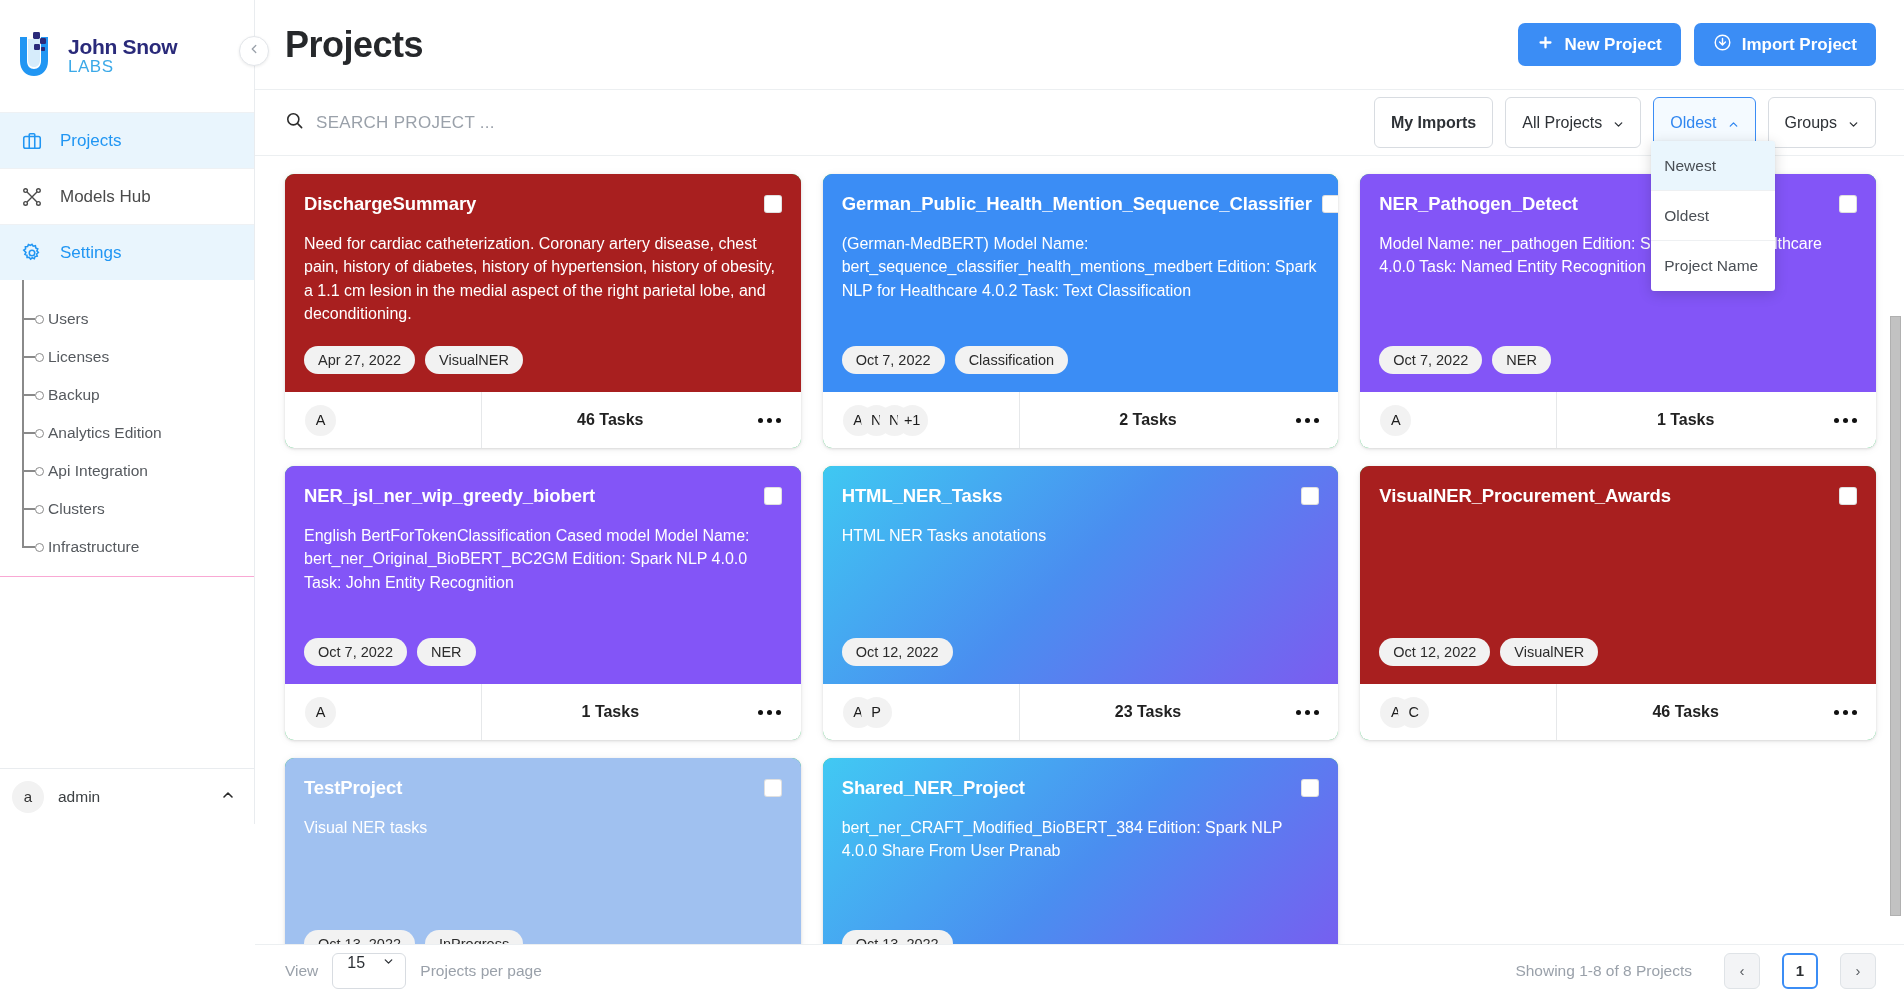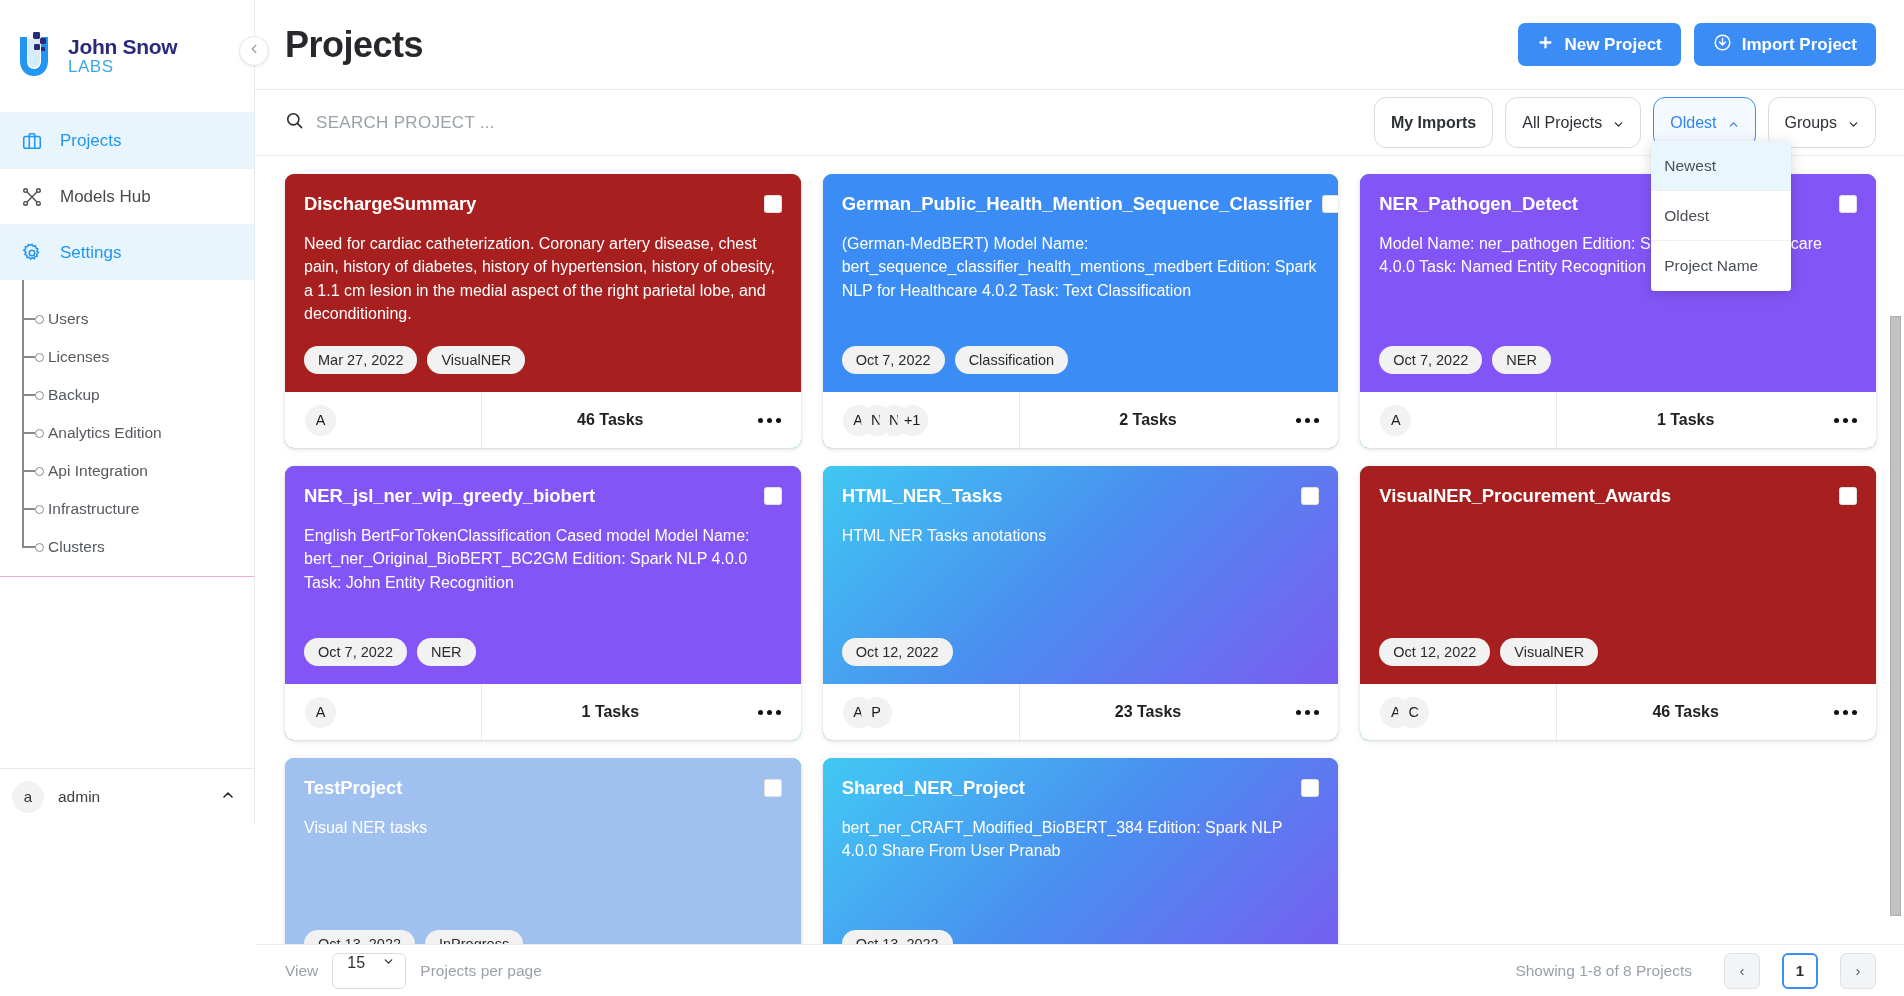--- a/index.html
+++ b/index.html
@@ -97,33 +97,33 @@
     padding: 0 28px 0 30px; border-bottom: 1px solid #eceff1; background: #fff; gap: 12px;
   }
   .search-box { display: flex; align-items: center; gap: 12px; flex: 1 1 auto; }
   .search-input {
     border: none; outline: none; font-size: 17px; color: #6b7280;
     background: transparent; width: 100%; font-family: "Liberation Sans", sans-serif;
     letter-spacing: .3px;
   }
   .search-input::placeholder { color: #9aa1aa; }
   .tbtn {
-    height: 51px; border: 1px solid #d8dce1; border-radius: 12px; background: #fff;
+    height: 51px; border: 1px solid #d8dce1; border-radius: 6px; background: #fff;
     font-size: 16px; color: #2d3136; display: inline-flex; align-items: center;
     padding: 0 16px; gap: 10px; cursor: pointer; white-space: nowrap;
     font-family: "Liberation Sans", sans-serif;
   }
   .tbtn.bold { font-weight: 700; }
   .tbtn.active { border-color: #3b8df5; color: #2f86f0; background: #f4faff; }
   .caret { display: inline-block; width: 12px; height: 12px; position: relative; }
 
   
   .dd-wrap { position: relative; }
   .dropdown {
-    position: absolute; top: 44px; left: -2px; width: 140px;
+    position: absolute; top: 44px; left: -2px; width: 124px;
     background: #fff; border-radius: 3px;
     box-shadow: 0 3px 14px rgba(0,0,0,.16), 0 0 1px rgba(0,0,0,.12);
     z-index: 60; overflow: hidden; padding: 0;
   }
   .dd-item {
     height: 50px; display: flex; align-items: center; padding-left: 13px;
     font-size: 15.5px; color: #4a4f55; cursor: pointer; border-bottom: 1px solid #eef0f2;
   }
   .dd-item:last-child { border-bottom: none; }
   .dd-item.hl { background: #eaf6fd; }
@@ -280,25 +280,25 @@
       <div class="sub-item">
         <span class="branch"></span>
         <span class="lbl">Analytics Edition</span>
       </div>
       <div class="sub-item">
         <span class="branch"></span>
         <span class="lbl">Api Integration</span>
       </div>
       <div class="sub-item">
         <span class="branch"></span>
-        <span class="lbl">Infrastructure</span>
+        <span class="lbl">Clusters</span>
       </div>
       <div class="sub-item">
         <span class="branch"></span>
-        <span class="lbl">Clusters</span>
+        <span class="lbl">Infrastructure</span>
       </div>
     </div>
 
     <div class="sidebar-spacer"></div>
 
     <div class="user-bar">
       <div class="user-av">a</div>
       <div class="user-name">admin</div>
       <span>
         <svg width="16" height="16" viewBox="0 0 24 24" fill="none" stroke="#2b2b2b" stroke-width="2.4" stroke-linecap="round" stroke-linejoin="round">
@@ -398,21 +398,21 @@
     <div class="content">
       <div class="grid" id="project-grid">
           <div class="card">
             <div class="card-body" style="background: rgb(168, 31, 31);">
               <div class="card-head">
                 <div class="card-title">DischargeSummary</div>
                 <div class="card-check"></div>
               </div>
               <div class="card-desc">Need for cardiac catheterization. Coronary artery disease, chest pain, history of diabetes, history of hypertension, history of obesity, a 1.1 cm lesion in the medial aspect of the right parietal lobe, and deconditioning.</div>
               <div class="card-tags">
-                <span class="tag">Mar 27, 2022</span>
+                <span class="tag">Apr 27, 2022</span>
                 <span class="tag">VisualNER</span>
               </div>
             </div>
             <div class="card-foot">
               <div class="foot-left">
                 <div class="avstack">
                   <div class="avatar">A</div>
                 </div>
               </div>
               <div class="foot-mid">46 Tasks</div>

